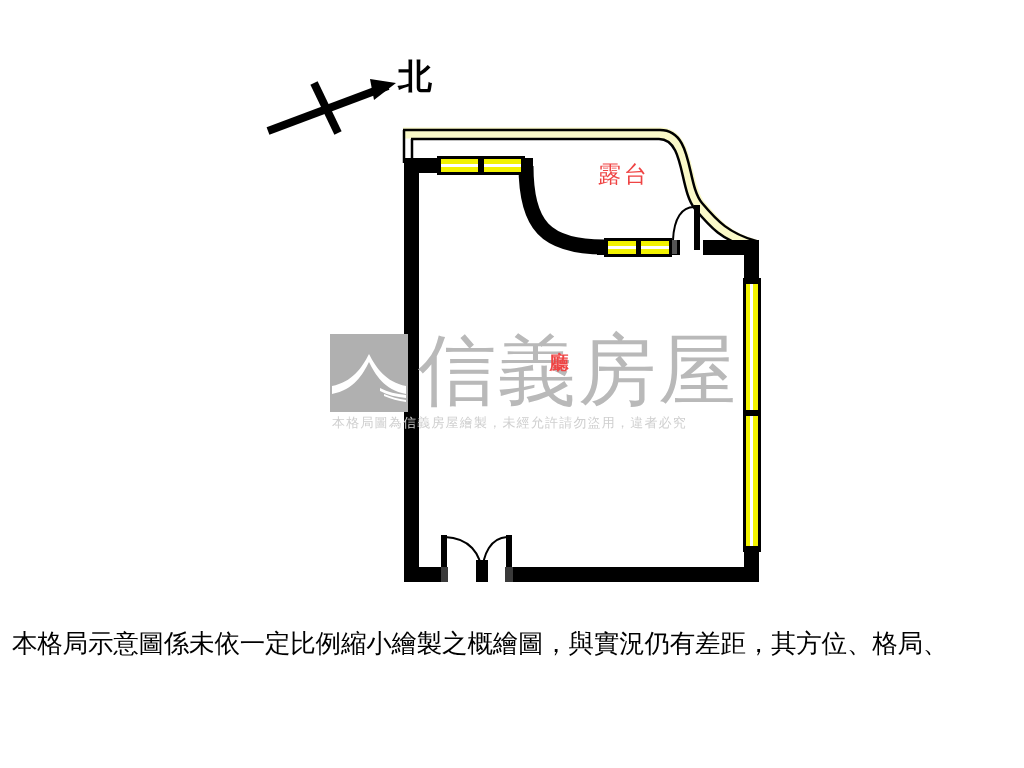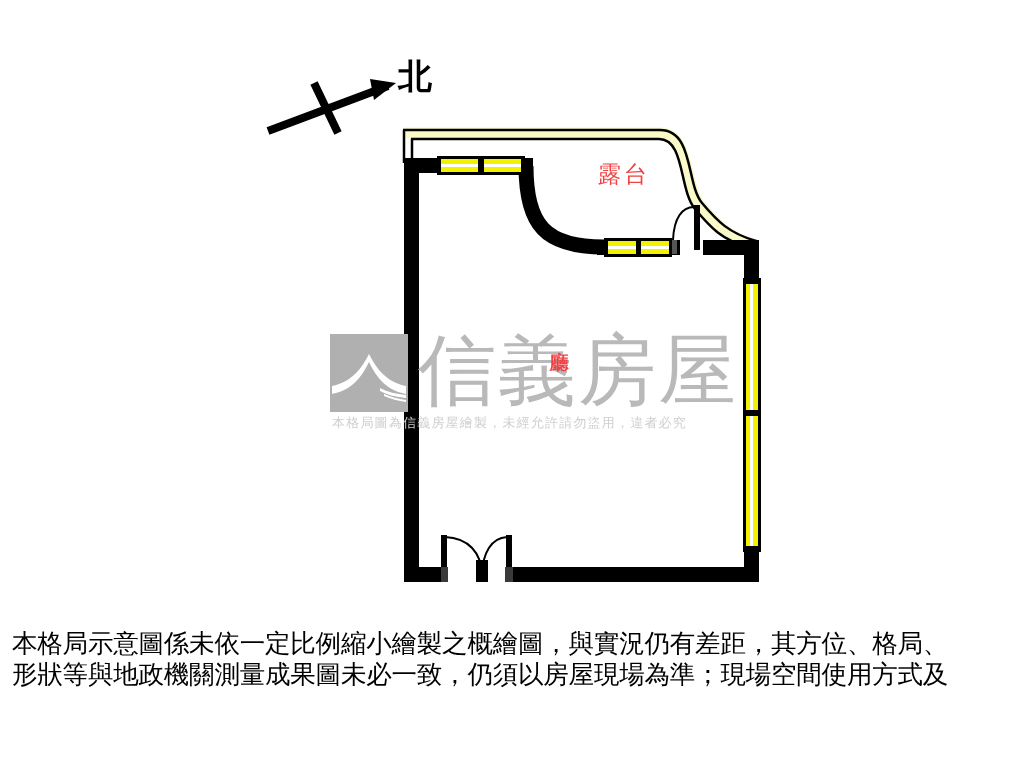--- a/index.html
+++ b/index.html
@@ -232,14 +232,13 @@
   </div>
 
   <div class="plan-label" id="label-north">北</div>
   <div class="plan-label" id="label-balcony">露台</div>
   <div class="plan-label" id="label-hall">廳</div>
 
 </div>
 
 <div id="disclaimer">
   <div>本格局示意圖係未依一定比例縮小繪製之概繪圖，與實況仍有差距，其方位、格局、</div>
-  <div>形狀等與地政機關測量成果圖未必一致，仍須以房屋現場為準；現場空間使用方式及</div>
 </div>
 
 </body></html>

